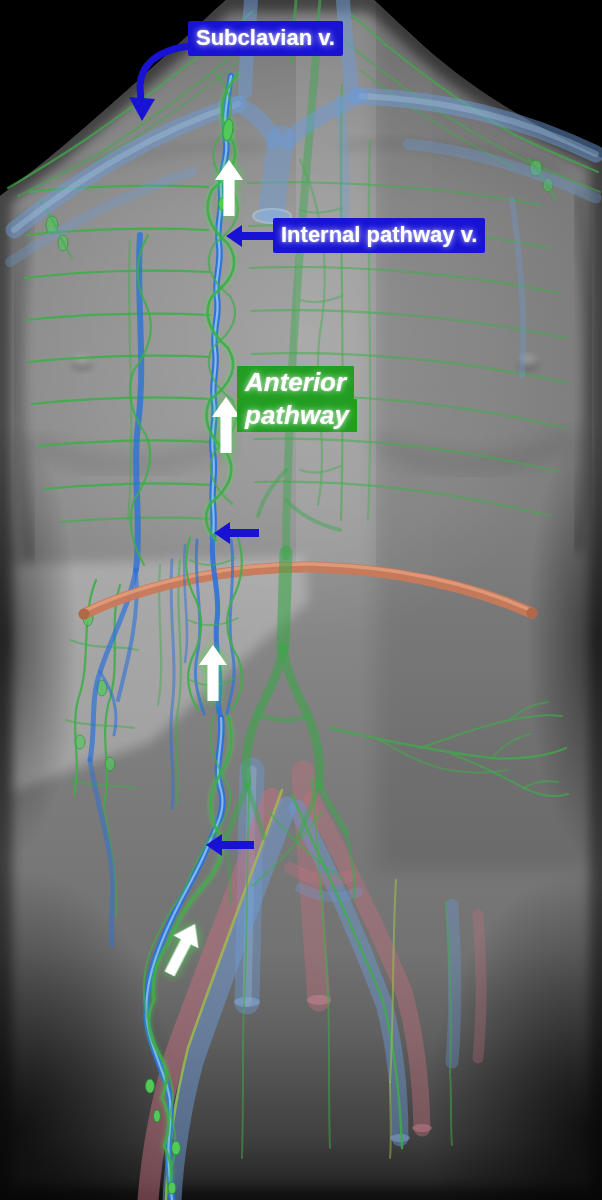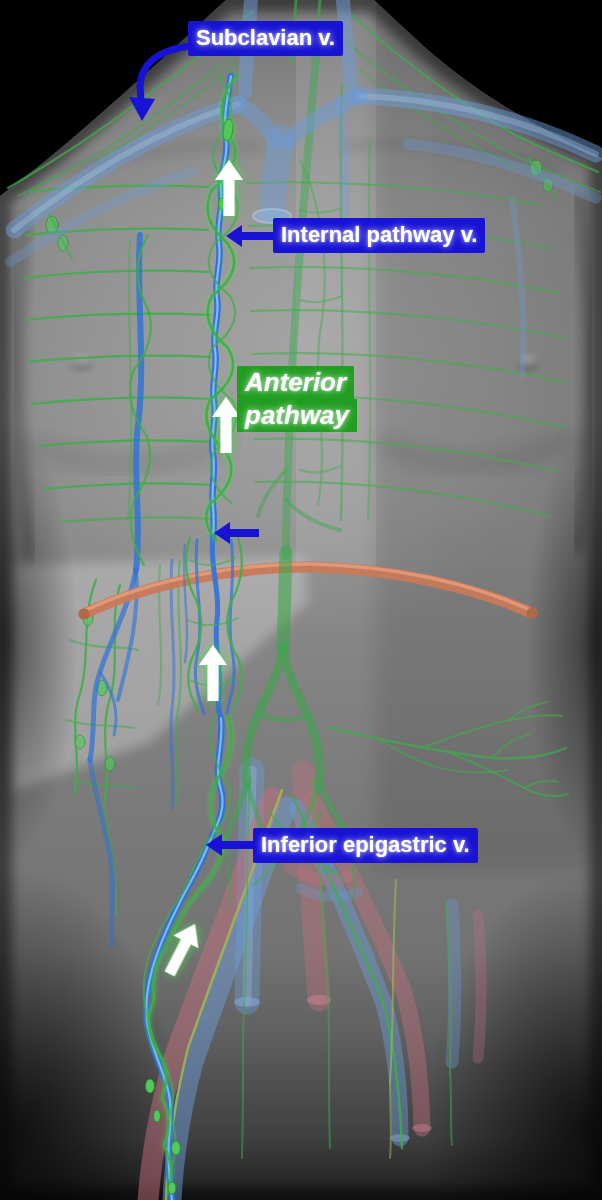--- a/index.html
+++ b/index.html
@@ -330,17 +330,14 @@
 <div class="label" style="left:273px;top:218px">
   <span>Internal pathway v.</span>
 </div>
 
 <div class="pathway-label" style="left:237px;top:366px">
   <span class="ln">Anterior</span>
   <span class="ln">pathway</span>
 </div>
 
 
-<div class="label" style="left:253px;top:828px">
-  <span>Inferior epigastric v.</span>
+
 </div>
 
-</div>
-
 </body></html>

